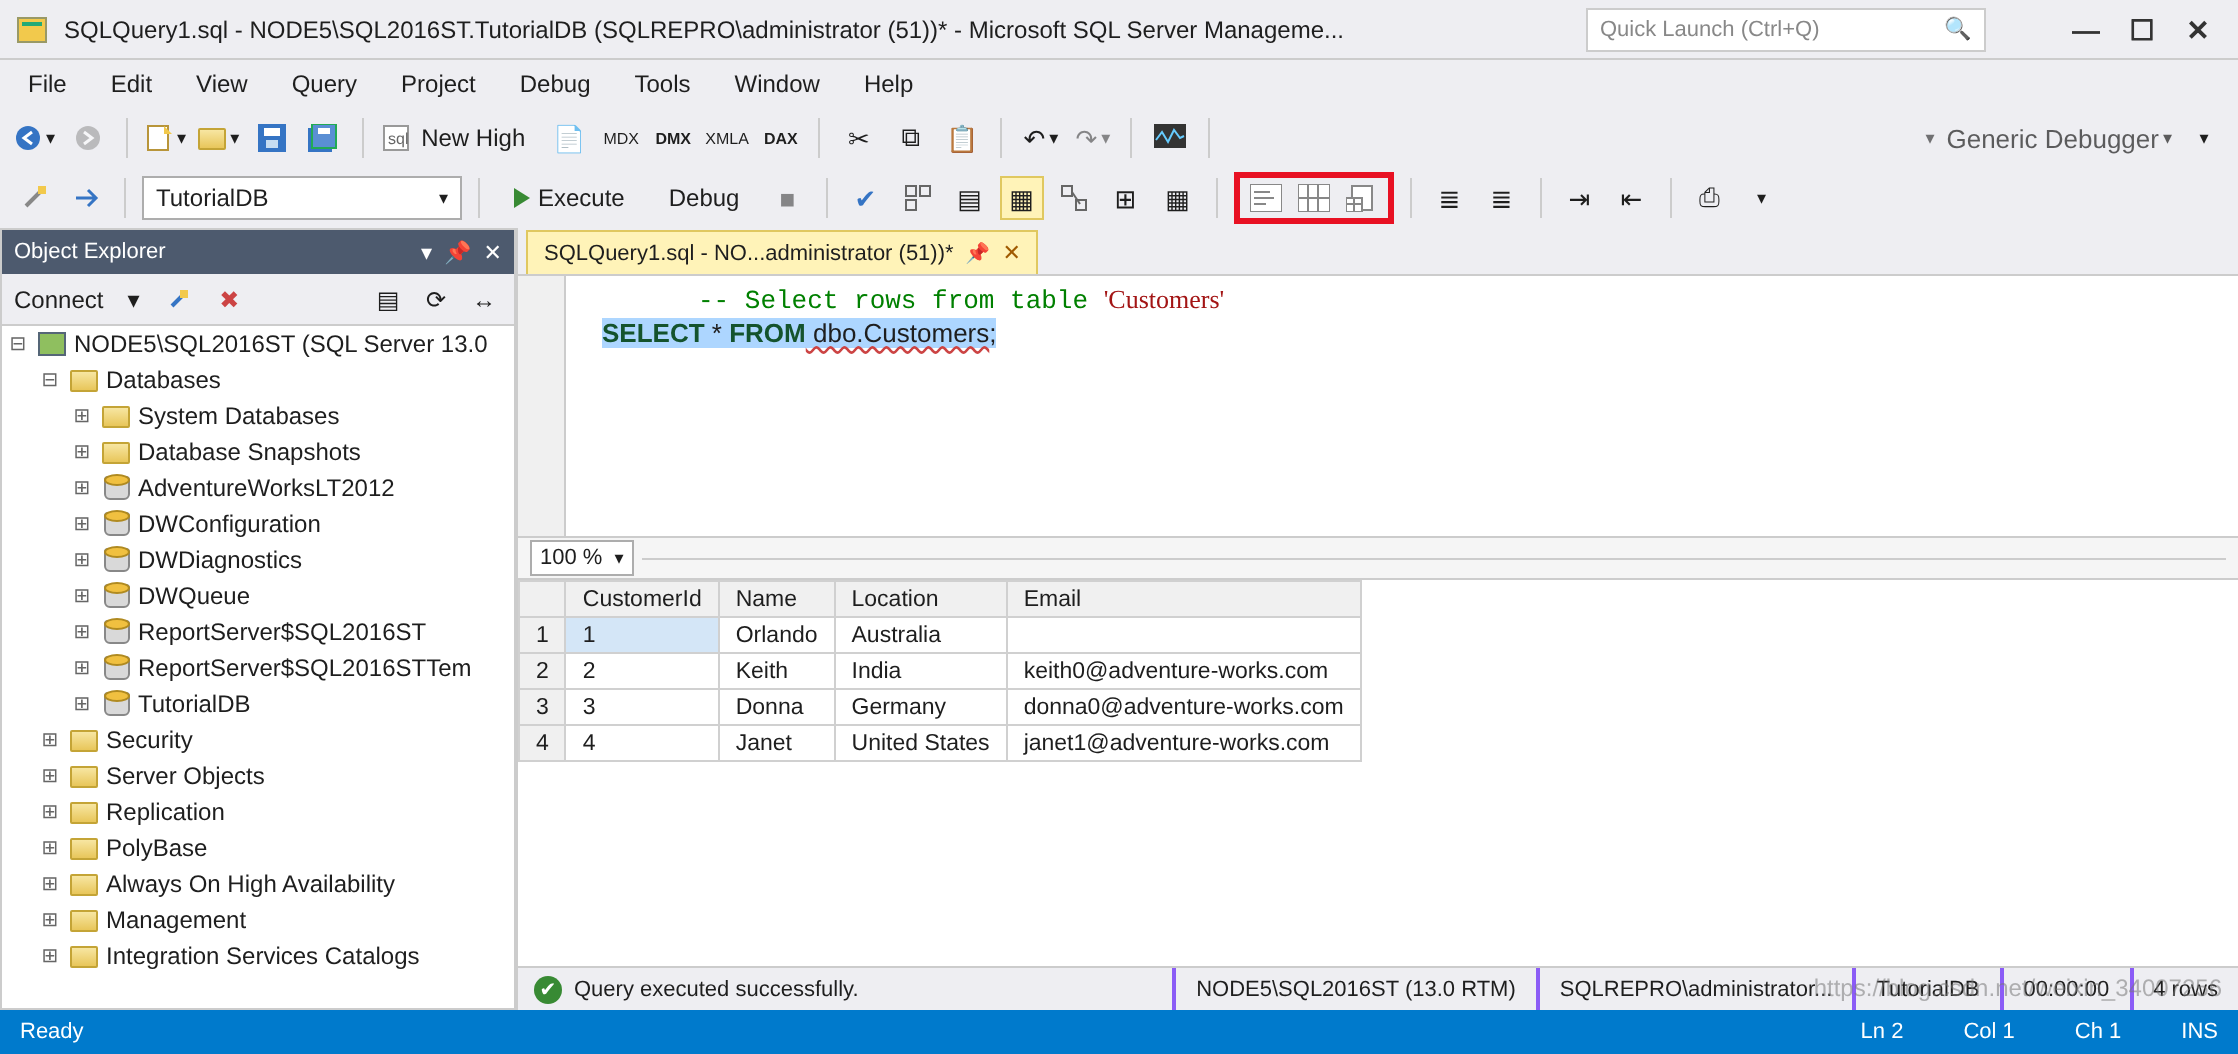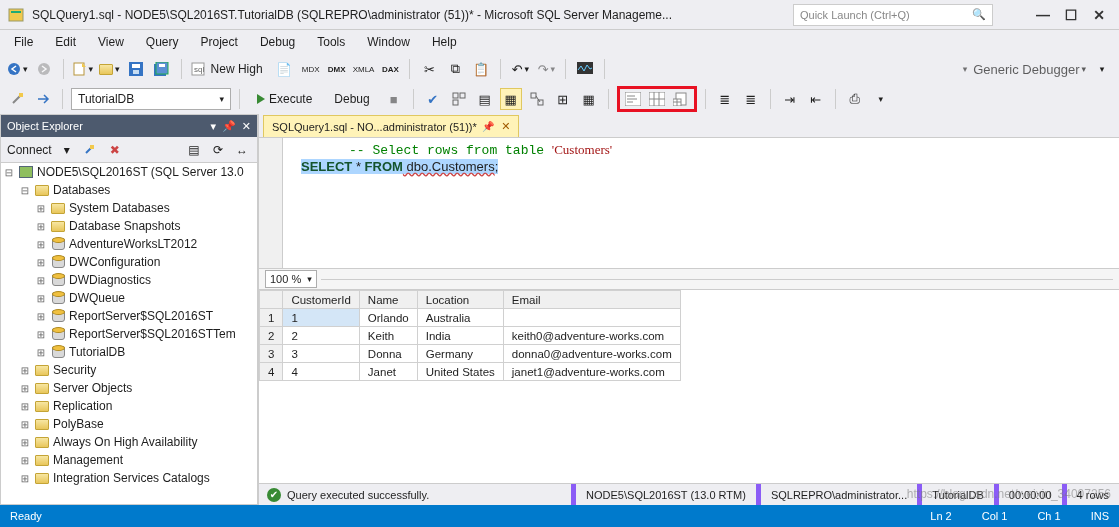--- a/index.html
+++ b/index.html
@@ -75,21 +75,21 @@
 
 .results-grid { flex: 1; overflow: auto; background: #fff; }
 .results-grid table { border-collapse: collapse; font-size: 11.5px; }
 .results-grid th, .results-grid td { border: 1px solid #d0d0d0; padding: 2px 8px; text-align: left; height: 18px; white-space:nowrap; }
 .results-grid th { background: #f0f0f0; font-weight: normal; }
 .results-grid .rownum { background: #f0f0f0; width: 22px; text-align: center; }
 .results-grid td.sel-cell { background: #d4e6f7; }
 
 
 .query-status { height: 22px; background: #eeeef2; border-top: 1px solid #ccc; display: flex; align-items: center; font-size: 11px; }
-.query-status .seg { padding: 0 10px; border-left: 5px solid #8b5cf6; height: 100%; display: flex; align-items: center; white-space:nowrap; }
+.query-status .seg { padding: 0 10px; border-left: 2px solid #8b5cf6; height: 100%; display: flex; align-items: center; white-space:nowrap; }
 .query-status .first { flex: 1; display: flex; align-items: center; gap: 6px; padding: 0 8px; }
 .ok-icon { width: 14px; height: 14px; border-radius: 50%; background: #388a34; color: #fff; font-size: 10px; display: flex; align-items: center; justify-content: center; }
 
 
 .status-bar { height: 22px; background: #007acc; color: #fff; display: flex; align-items: center; padding: 0 10px; font-size: 11px; gap: 30px; }
 .status-bar .spacer { flex: 1; }
 
 .watermark { position: absolute; right: 8px; bottom: 26px; font-size: 12px; color: rgba(120,120,120,0.55); }
 
 

